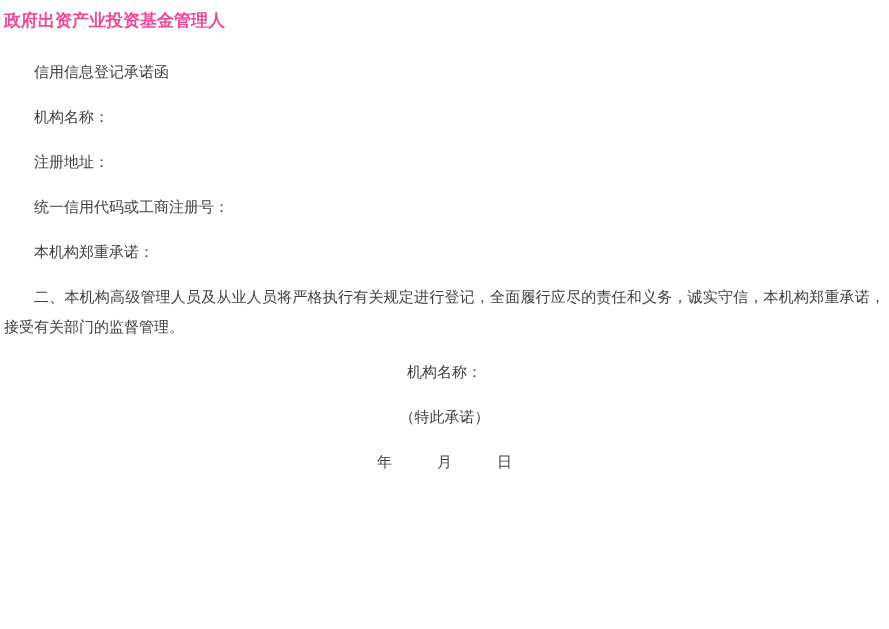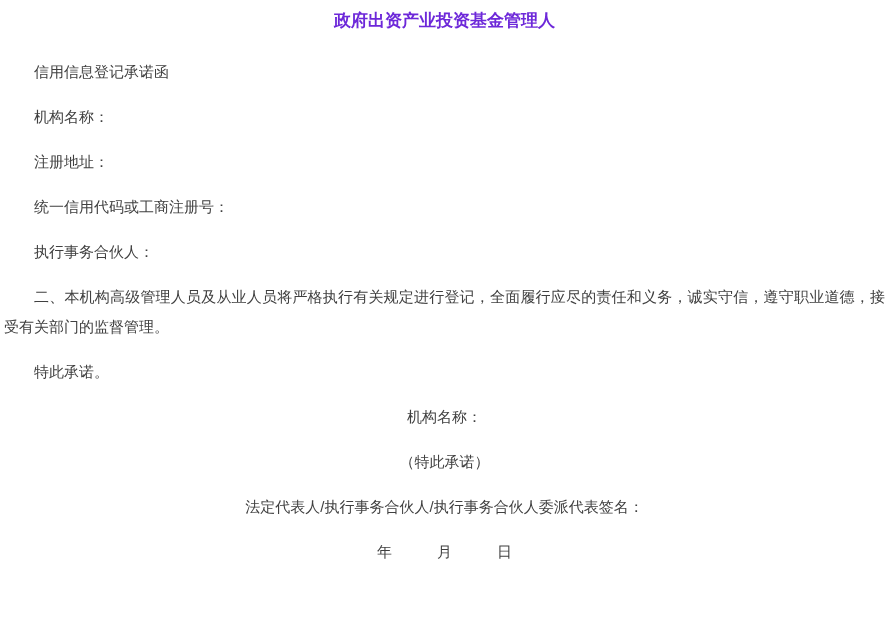--- a/index.html
+++ b/index.html
@@ -14,22 +14,21 @@
     padding: 10px 4px 0 4px;
     background: #ffffff;
     color: #404040;
     font-family: "Liberation Sans", sans-serif;
     font-size: 15px;
     overflow: hidden;
   }
   .doc-title {
     font-size: 17px;
     font-weight: bold;
-    color: #6d28d9;
-    text-align: center;
+    color: #ec4899;
     margin: 2px 0 27px 0;
     line-height: 18px;
   }
   .para {
     line-height: 30px;
     margin: 0 0 15px 0;
     text-indent: 2em;
     text-align: justify;
   }
   .sig-line {
@@ -47,28 +46,26 @@
   <h1 class="doc-title">政府出资产业投资基金管理人</h1>
 
   <p class="para">信用信息登记承诺函</p>
 
   <p class="para">机构名称：</p>
 
   <p class="para">注册地址：</p>
 
   <p class="para">统一信用代码或工商注册号：</p>
 
-  <p class="para">执行事务合伙人：</p>
+  <p class="para">本机构郑重承诺：</p>
 
 
-  <p class="para">二、本机构高级管理人员及从业人员将严格执行有关规定进行登记，全面履行应尽的责任和义务，诚实守信，遵守职业道德，接受有关部门的监督管理。</p>
+  <p class="para">二、本机构高级管理人员及从业人员将严格执行有关规定进行登记，全面履行应尽的责任和义务，诚实守信，本机构郑重承诺，接受有关部门的监督管理。</p>
 
-  <p class="para">特此承诺。</p>
 
   <p class="sig-line">机构名称：</p>
 
   <p class="sig-line">（特此承诺）</p>
 
-  <p class="sig-line">法定代表人/执行事务合伙人/执行事务合伙人委派代表签名：</p>
 
   <p class="sig-line">年　　　月　　　日</p>
 
 </div>
 
 </body></html>

